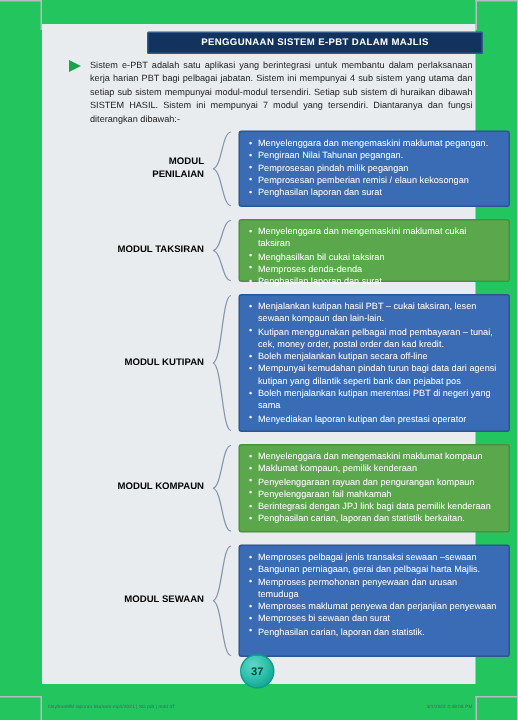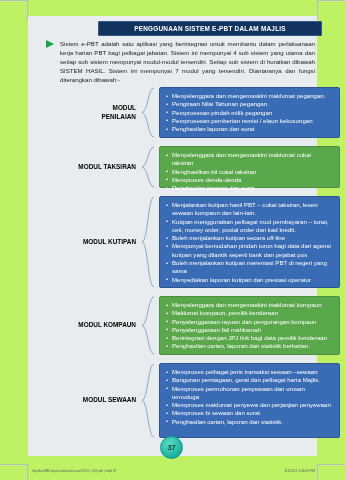--- a/index.html
+++ b/index.html
@@ -13,21 +13,21 @@
     overflow: hidden;
     font-family: "Liberation Sans", sans-serif;
     position: relative;
   }
 
   
   #page-frame {
     position: absolute;
     left: 0; top: 0;
     width: 345px; height: 480px;
-    background: #bef264;
+    background: #22c55e;
   }
   .frame-rule {
     position: absolute;
     background: #b9bcc0;
   }
   .frame-rule.top-left  { left: 0;   top: 0;   width: 28px; height: 1px; }
   .frame-rule.top-right { right: 0;  top: 0;   width: 28px; height: 1px; }
   .frame-rule.vl-left   { left: 27px; top: 0;  width: 1px;  height: 20px; }
   .frame-rule.vl-right  { right: 27px; top: 0; width: 1px;  height: 20px; }
   .frame-rule.bot-left  { left: 0;   top: 464px; width: 28px; height: 1px; }

